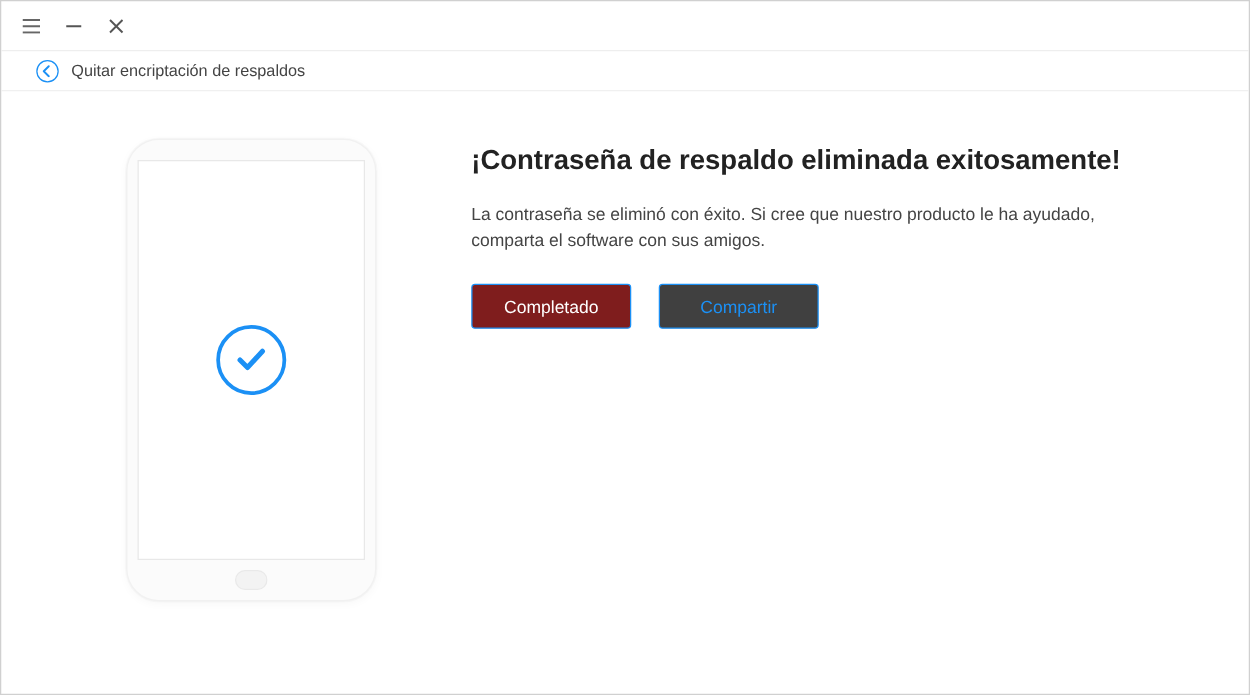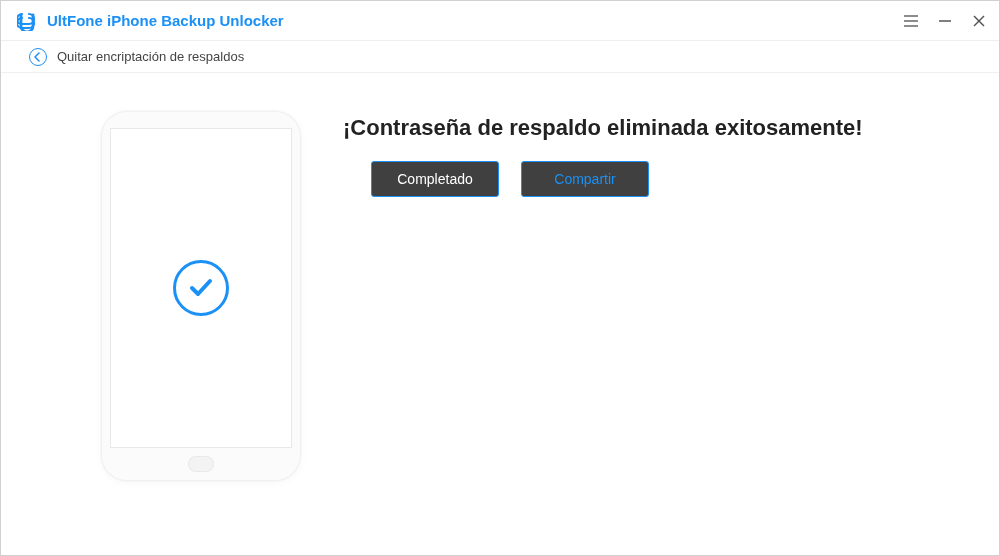--- a/index.html
+++ b/index.html
@@ -81,21 +81,21 @@
       justify-content: center;
       cursor: pointer;
     }
     .subheader-title {
       font-size: 13px;
       color: #444;
     }
     .content {
       display: flex;
       padding: 38px 60px 0 100px;
-      gap: 42px;
+      gap: 76px;
     }
     .phone-wrap {
       flex-shrink: 0;
     }
     .phone {
       width: 200px;
       height: 370px;
       background: #fbfbfb;
       border-radius: 26px;
       position: relative;
@@ -159,45 +159,35 @@
       min-width: 128px;
       padding: 0 24px;
       font-size: 14px;
       border-radius: 3px;
       cursor: pointer;
       display: flex;
       align-items: center;
       justify-content: center;
     }
     .btn-primary {
-      background: #404040;
+      background: #7f1d1d;
       color: #fff;
       border: 1px solid #1b90f5;
-      margin-left: 28px;
     }
     .btn-secondary {
       background: #404040;
       color: #1b90f5;
       border: 1px solid #1b90f5;
     }
   </style>
 </head>
 <body>
 
 <div class="window">
   <div class="titlebar">
-    <div class="titlebar-left">
-      <div class="logo">
-        <svg width="20" height="20" viewBox="0 0 20 20">
-          <path d="M5 3 a5 5 0 0 0 0 10 h7 a5 5 0 0 0 0-10 M5 7 a5 5 0 0 0 0 10 h7 a5 5 0 0 0 0-10" fill="none" stroke="#1b90f5" stroke-width="2.2" stroke-linecap="round"></path>
-          <path d="M4 4 L4 15 A6 6 0 0 0 16 15 L16 4" fill="none" stroke="#1b90f5" stroke-width="2.8" stroke-linecap="round"></path>
-        </svg>
-      </div>
-      <div class="app-title">UltFone iPhone Backup Unlocker</div>
-    </div>
     <div class="titlebar-right">
       <div class="win-btn">
         <svg width="14" height="12" viewBox="0 0 14 12">
           <line x1="0" y1="1" x2="14" y2="1" stroke="#666" stroke-width="1.5"></line>
           <line x1="0" y1="6" x2="14" y2="6" stroke="#666" stroke-width="1.5"></line>
           <line x1="0" y1="11" x2="14" y2="11" stroke="#666" stroke-width="1.5"></line>
         </svg>
       </div>
       <div class="win-btn">
         <svg width="14" height="14" viewBox="0 0 14 14">
@@ -231,19 +221,20 @@
               <path d="M6 15 L12 21 L24 8" fill="none" stroke="#1b90f5" stroke-width="4" stroke-linecap="round" stroke-linejoin="round"></path>
             </svg>
           </div>
         </div>
         <div class="phone-home"></div>
       </div>
     </div>
 
     <div class="text-area">
       <div class="headline">¡Contraseña de respaldo eliminada exitosamente!</div>
+      <div class="description">La contraseña se eliminó con éxito. Si cree que nuestro producto le ha ayudado, comparta el software con sus amigos.</div>
       <div class="button-row">
         <div class="btn btn-primary">Completado</div>
         <div class="btn btn-secondary">Compartir</div>
       </div>
     </div>
   </div>
 </div>
 
 </body></html>

